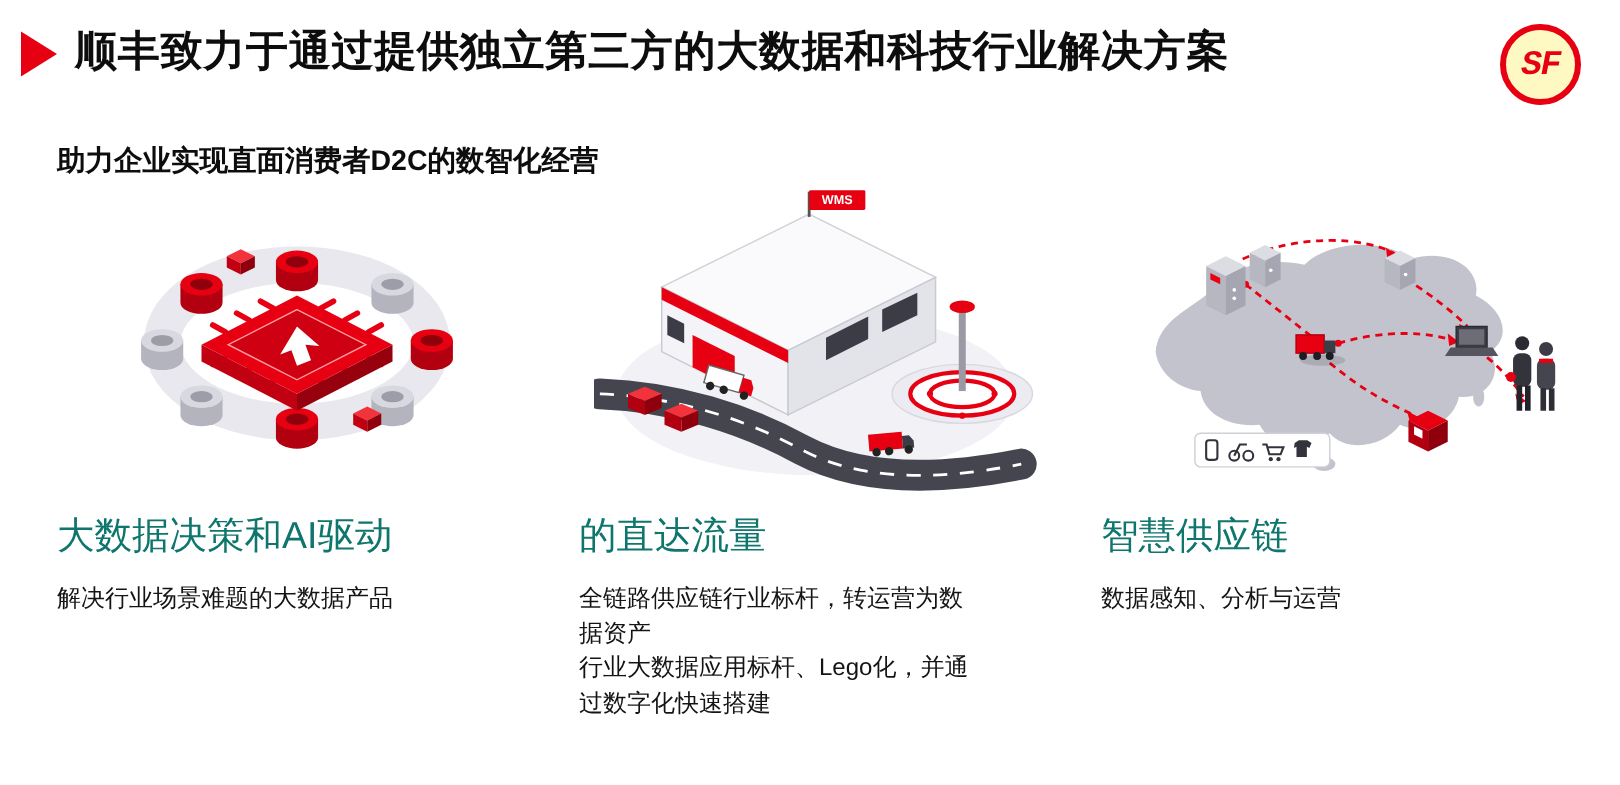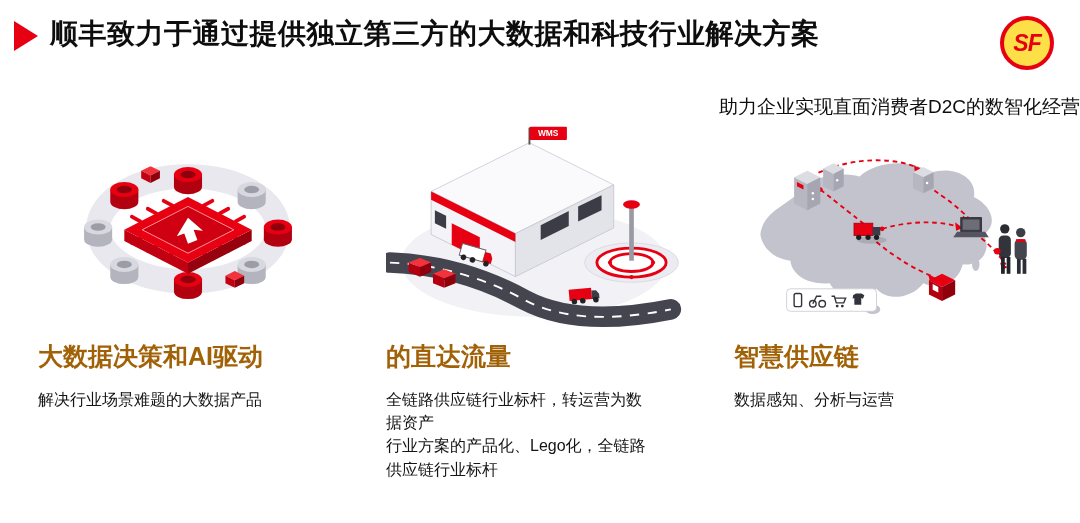--- a/index.html
+++ b/index.html
@@ -5,29 +5,29 @@
   * { margin:0; padding:0; box-sizing:border-box; }
   html,body { background:#ffffff; }
   body { font-family:"Liberation Sans","DejaVu Sans",sans-serif; color:#111; }
   .slide { position:relative; width:1080px; height:523px; background:#fff; overflow:hidden; }
 
   .header { display:flex; align-items:flex-start; padding:16px 26px 0 14px; }
   .tri { width:0; height:0; border-top:15px solid transparent; border-bottom:15px solid transparent;
          border-left:24px solid #e60012; margin:5px 12px 0 0; flex:0 0 auto; }
   h1 { font-size:28px; font-weight:800; letter-spacing:.5px; line-height:1.25; flex:1; color:#0d0d0d; }
   .logo { flex:0 0 auto; width:54px; height:54px; border:4px solid #e60012; border-radius:50%;
-          display:flex; align-items:center; justify-content:center; margin-left:18px; background:#fde047; }
+          display:flex; align-items:center; justify-content:center; margin-left:18px; background:#fef9c3;font-family:Liberation Mono, monospace; }
   .logo span { color:#e60012; font-weight:800; font-size:23px; font-style:italic; letter-spacing:-1px; }
 
-  .subtitle { margin:24px 0 0 18px; font-size:19px; font-weight:400; color:#0d0d0d;text-align:right; }
+  .subtitle { margin:24px 0 0 38px; font-size:19px; font-weight:700; color:#0d0d0d; }
 
   .columns { display:grid; grid-template-columns:1fr 1fr 1fr; column-gap:28px;
              padding:0 26px 0 38px; margin-top:2px; }
-  .illu { height:210px; display:flex; align-items:center; }
-  .col h3 { font-size:25px; font-weight:700; margin:8px 0 15px; color:#a16207; }
+  .illu { height:210px; display:flex; align-items:center; justify-content:center; }
+  .col h3 { font-size:25px; font-weight:400; margin:8px 0 15px; color:#0f766e; }
   .col p  { font-size:16px; line-height:1.45; max-width:264px; color:#141414; }
 </style>
 </head>
 <body>
 
 <div class="slide">
 
   <div class="header">
     <span class="tri"></span>
     <h1>顺丰致力于通过提供独立第三方的大数据和科技行业解决方案</h1>
@@ -180,21 +180,21 @@
             <rect x="0" y="-13" width="24" height="12" fill="#e60012"></rect>
             <path d="M24,-10 h5 l3,4 v5 h-8 z" fill="#3c3c46"></path>
             <circle cx="5" cy="0" r="3" fill="#222"></circle>
               <circle cx="14" cy="0" r="3" fill="#222"></circle>
               <circle cx="28" cy="0" r="3" fill="#222"></circle>
           </g>
         </svg>
       </div>
       <h3>的直达流量</h3>
       <p>全链路供应链行业标杆，转运营为数据资产</p>
-      <p>行业方案的产品化、Lego化，全链路供应链行业标杆</p>
+      <p>行业大数据应用标杆、Lego化，并通过数字化快速搭建</p>
     </section>
 
     <section class="col">
       <div class="illu">
         <svg viewBox="0 0 320 220" width="300" height="206">
           <g>
             <path d="M28,118 C30,96 52,88 66,76 C78,58 108,50 134,56 C150,40 188,36 210,52 C236,44 260,58 256,78 C276,88 282,108 266,118 C276,134 264,152 244,150 C240,168 220,178 202,170 C190,186 164,190 152,176 C134,190 110,186 102,170 C80,172 62,162 60,146 C42,144 30,132 28,118 Z" fill="#c3c3cd"></path>
             <ellipse cx="148" cy="198" rx="8" ry="5" fill="#c3c3cd"></ellipse>
             <ellipse cx="258" cy="150" rx="4" ry="7" fill="#c3c3cd"></ellipse>
           </g>

